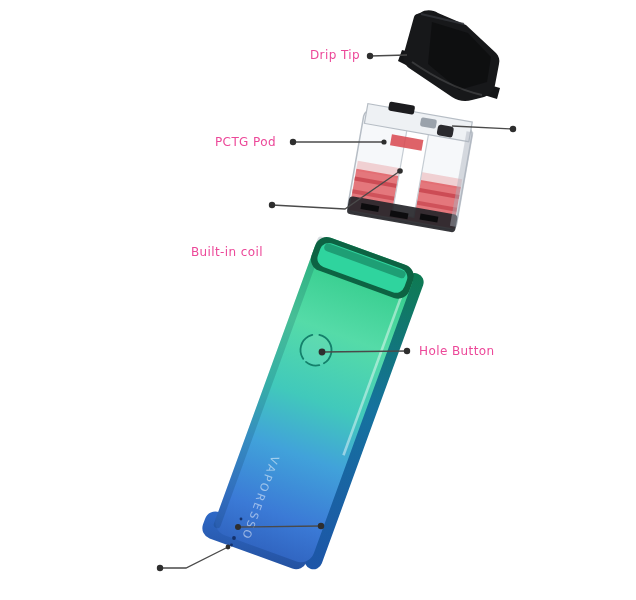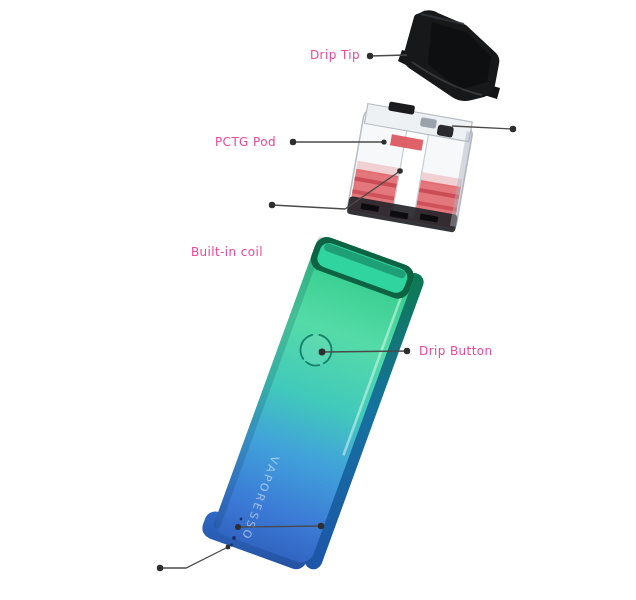--- a/index.html
+++ b/index.html
@@ -124,15 +124,15 @@
       <circle cx="238" cy="527" r="3.0"></circle>
       <circle cx="321" cy="526" r="3.2"></circle>
       <circle cx="160" cy="568" r="3.2"></circle>
       <circle cx="228" cy="547" r="2.4"></circle>
     </g>
   </svg>
 
   <div class="label lbl-drip-tip">Drip Tip</div>
   <div class="label lbl-pctg-pod">PCTG Pod</div>
   <div class="label lbl-built-in-coil">Built-in coil</div>
-  <div class="label lbl-power-button">Drip Button</div>
+  <div class="label lbl-power-button">Hole Button</div>
 
 </div>
 
 </body></html>

